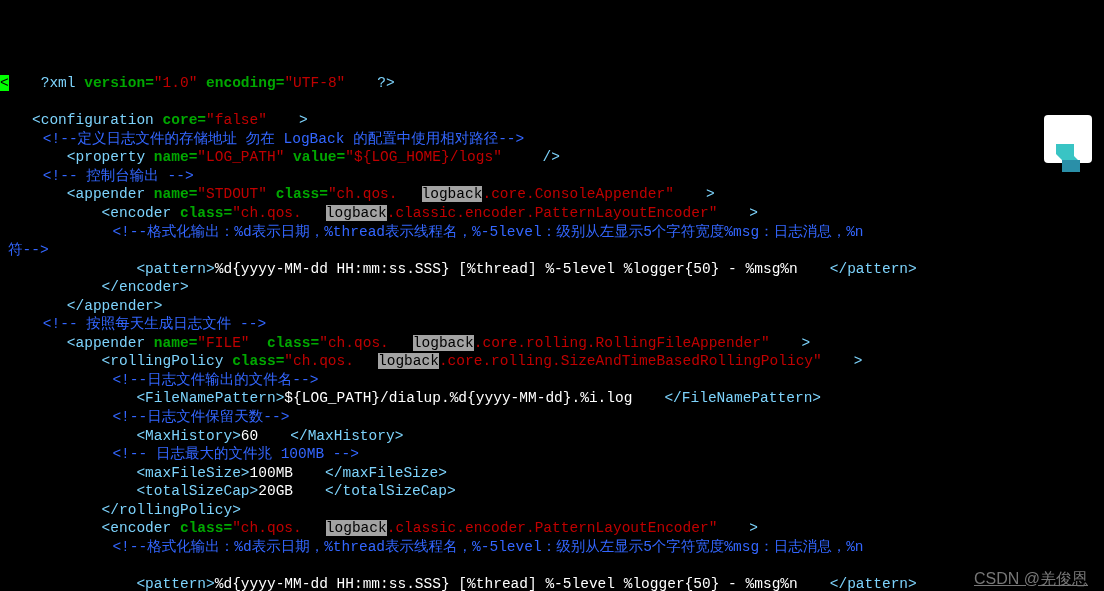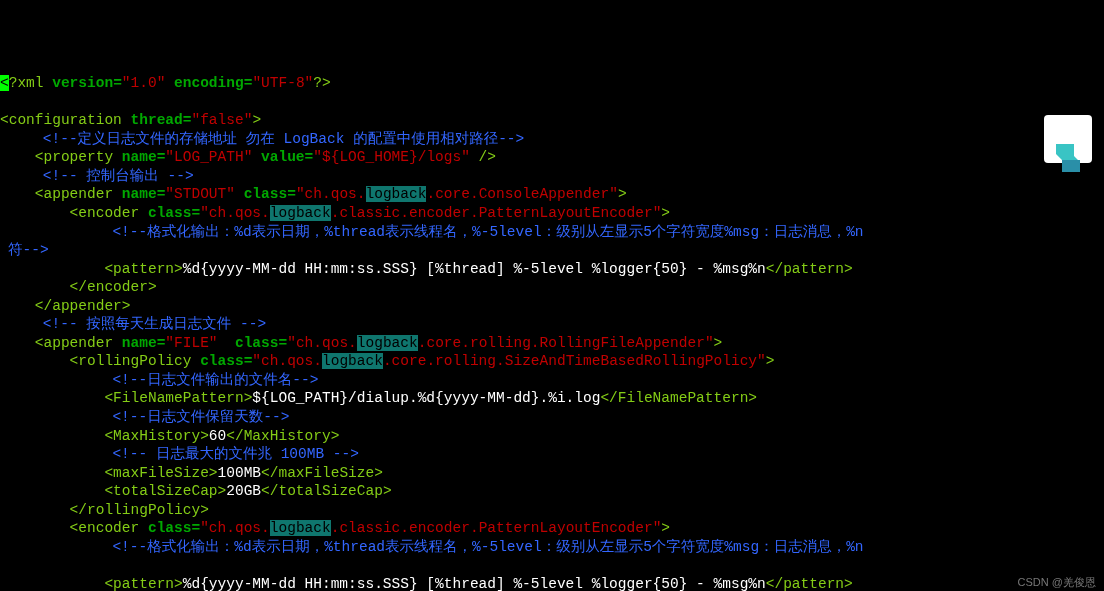--- a/index.html
+++ b/index.html
@@ -9,55 +9,56 @@
   font-size:14.5px;
   line-height:1.28;
   color:#fff;
   white-space:pre;
   width:1104px;
   height:591px;
   overflow:hidden;
   position:relative;
 }
 .cursor { background:#00ff00; color:#000; }
-.tag { color:#84cc16; }        
+.tag { color:#7dd3fc;padding-left:32px; }        
 .attr { color:#00a800;font-weight:bold; }       
 .str { color:#c00000; }        
 .comment { color:#3366ff;margin-left:8px; }    
-.hl { background:#0f766e; color:#000; }
+.hl { background:#a3a3a3; color:#000;margin-left:24px; }
 .txt { color:#ffffff;text-align:center; }
 .watermark {
   position:absolute;
-  right:8px;
+  right:16px;
   bottom:2px;
   color:#777;
-  font-size:11px;
+  font-size:16px;
   font-family:sans-serif;
   white-space:nowrap;
+  text-decoration:underline;
 }
 .sticker {
   position:absolute;
   right:12px;
   top:115px;
   width:48px;
   height:48px;
   background:#fff;
   border-radius:4px;
   box-shadow:0 1px 3px rgba(0,0,0,.3);
 }
 .sticker svg { width:100%; height:100%; }
 </style>
 </head>
 <body>
 
 
 
 <div><span class="cursor">&lt;</span><span class="tag">?xml </span><span class="attr">version=</span><span class="str">"1.0"</span><span class="attr"> encoding=</span><span class="str">"UTF-8"</span><span class="tag">?&gt;</span>
 
-<span class="tag">&lt;configuration </span><span class="attr">thread=</span><span class="str">"false"</span><span class="tag">&gt;</span>
+<span class="tag">&lt;configuration </span><span class="attr">core=</span><span class="str">"false"</span><span class="tag">&gt;</span>
 <span class="comment">    &lt;!--定义日志文件的存储地址 勿在 LogBack 的配置中使用相对路径--&gt;</span>
 <span class="tag">    &lt;property </span><span class="attr">name=</span><span class="str">"LOG_PATH"</span><span class="attr"> value=</span><span class="str">"${LOG_HOME}/logs"</span><span class="tag"> /&gt;</span>
 <span class="comment">    &lt;!-- 控制台输出 --&gt;</span>
 <span class="tag">    &lt;appender </span><span class="attr">name=</span><span class="str">"STDOUT"</span><span class="attr"> class=</span><span class="str">"ch.qos.</span><span class="hl">logback</span><span class="str">.core.ConsoleAppender"</span><span class="tag">&gt;</span>
 <span class="tag">        &lt;encoder </span><span class="attr">class=</span><span class="str">"ch.qos.</span><span class="hl">logback</span><span class="str">.classic.encoder.PatternLayoutEncoder"</span><span class="tag">&gt;</span>
 <span class="comment">            &lt;!--格式化输出：%d表示日期，%thread表示线程名，%-5level：级别从左显示5个字符宽度%msg：日志消息，%n</span>
 <span class="comment">符--&gt;</span>
 <span class="tag">            &lt;pattern&gt;</span><span class="txt">%d{yyyy-MM-dd HH:mm:ss.SSS} [%thread] %-5level %logger{50} - %msg%n</span><span class="tag">&lt;/pattern&gt;</span>
 <span class="tag">        &lt;/encoder&gt;</span>
 <span class="tag">    &lt;/appender&gt;</span>

